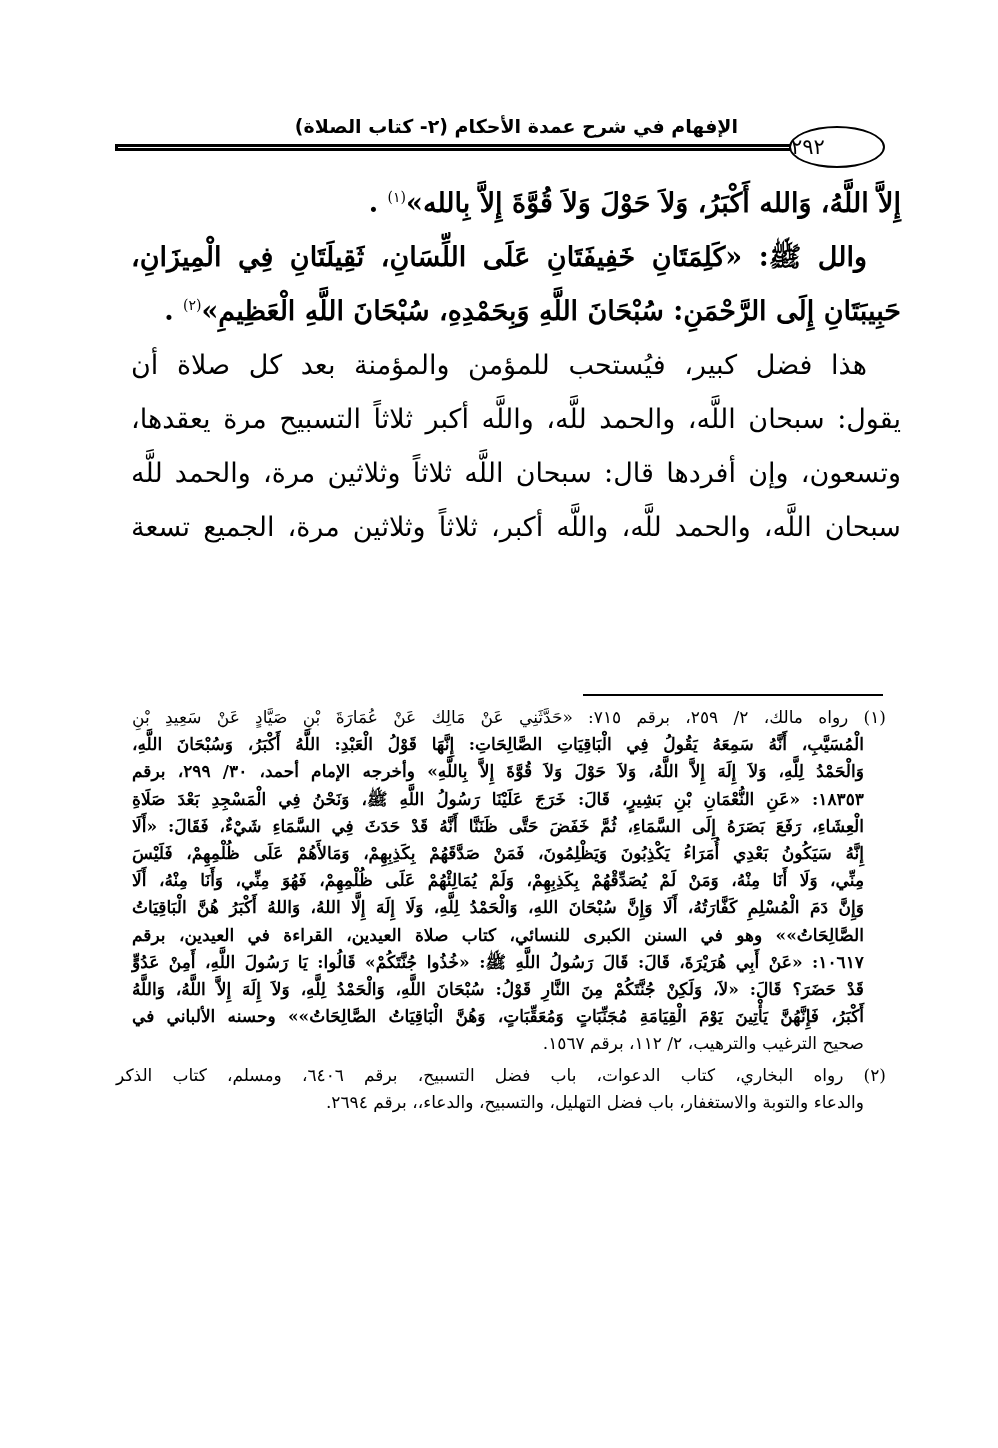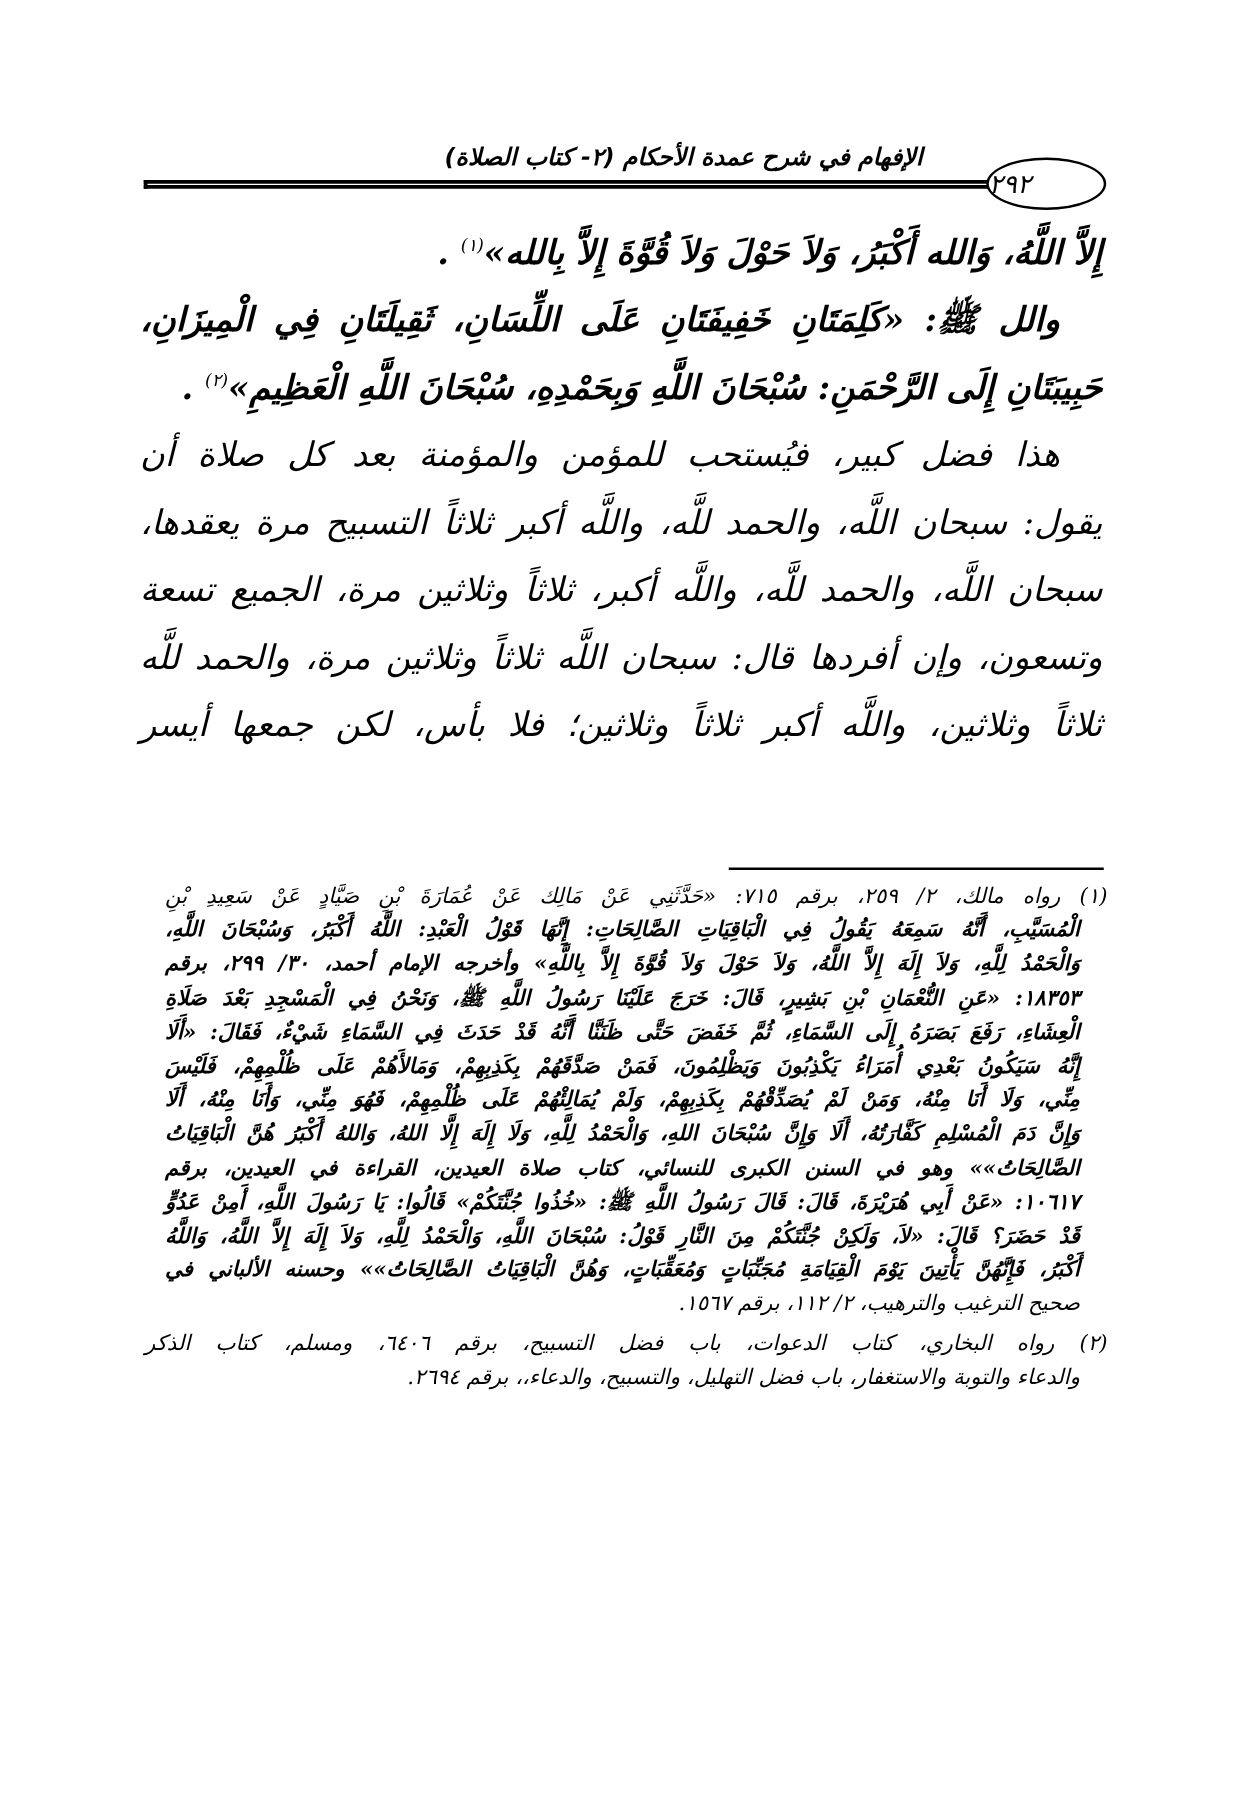--- a/index.html
+++ b/index.html
@@ -1,20 +1,20 @@
 <!DOCTYPE html>
 <html><head>
   <meta charset="utf-8">
   <style>
     html, body { margin: 0; padding: 0; background: #ffffff; }
     body {
       width: 998px; height: 1448px; position: relative; overflow: hidden;
       font-family: "DejaVu Serif", "Liberation Serif", serif; color: #000;
     }
-    .page { position: absolute; left: 0; top: 0; width: 998px; height: 1448px; font-style: italic; }
+    .page { position: absolute; left: 0; top: 0; width: 998px; height: 1448px; }
 
     
     .header-title {
       position: absolute; top: 114px; left: 118px; width: 620px;
       direction: rtl; text-align: right;
       font-family: "DejaVu Sans", "Liberation Sans", sans-serif;
       font-weight: bold; font-size: 19px; line-height: 24px; white-space: nowrap;
     }
     .header-rule {
       position: absolute; left: 115px; top: 144px; width: 678px; height: 7px;
@@ -24,21 +24,21 @@
     .page-oval {
       position: absolute; left: 789px; top: 126px; width: 96px; height: 42px;
       border: 2px solid #000; border-radius: 50%; box-sizing: border-box;
       background: #fff; display: flex; align-items: center; justify-content: flex-end;
       font-family: "DejaVu Sans", "Liberation Sans", sans-serif; font-size: 21px;
       letter-spacing: 3px; direction: rtl;
     }
 
     
     .body-text {
-      position: absolute; left: 112px; width: 770px;
+      position: absolute; left: 131px; width: 770px;
       direction: rtl; text-align: justify; text-align-last: justify;
       font-size: 27px; line-height: 54px;
     }
     .line { display: block; white-space: nowrap; text-align: justify; text-align-last: justify; }
     .line.last { text-align-last: right; }
     .bold { font-weight: bold; }
     .indent { padding-right: 34px; }
     sup.fn-ref { font-size: 14px; vertical-align: top; position: relative; top: -6px; font-weight: normal; }
 
     
@@ -68,23 +68,22 @@
   <div class="body-text" style="top:176px;">
     <span class="line last bold">
       <span>إِلاَّ اللَّهُ، وَالله أَكْبَرُ، وَلاَ حَوْلَ وَلاَ قُوَّةَ إِلاَّ بِالله»</span><sup class="fn-ref">(١)</sup><span> .</span>
     </span>
     <span class="line bold indent">والل ﷺ: «كَلِمَتَانِ خَفِيفَتَانِ عَلَى اللِّسَانِ، ثَقِيلَتَانِ فِي الْمِيزَانِ،</span>
     <span class="line last bold">
       <span>حَبِيبَتَانِ إِلَى الرَّحْمَنِ: سُبْحَانَ اللَّهِ وَبِحَمْدِهِ، سُبْحَانَ اللَّهِ الْعَظِيمِ»</span><sup class="fn-ref">(٢)</sup><span> .</span>
     </span>
     <span class="line indent">هذا فضل كبير، فيُستحب للمؤمن والمؤمنة بعد كل صلاة أن</span>
     <span class="line">يقول: سبحان اللَّه، والحمد للَّه، واللَّه أكبر ثلاثاً التسبيح مرة يعقدها،</span>
+    <span class="line">وتسعون، وإن أفردها قال: سبحان اللَّه ثلاثاً وثلاثين مرة، والحمد للَّه</span>
     <span class="line">سبحان اللَّه، والحمد للَّه، واللَّه أكبر، ثلاثاً وثلاثين مرة، الجميع تسعة</span>
-    <span class="line">وتسعون، وإن أفردها قال: سبحان اللَّه ثلاثاً وثلاثين مرة، والحمد للَّه</span>
-    <span class="line">ثلاثاً وثلاثين، واللَّه أكبر ثلاثاً وثلاثين؛ فلا بأس، لكن جمعها أيسر</span>
   </div>
 
   <div class="fn-sep"></div>
 
   <div class="footnotes">
     <div style="font-weight:bold;margin-left:16px;">
       <span class="fn-line" style="font-weight:normal;">(١) رواه مالك، ٢/ ٢٥٩، برقم ٧١٥: «حَدَّثَنِي عَنْ مَالِك عَنْ عُمَارَةَ بْنِ صَيَّادٍ عَنْ سَعِيدِ بْنِ</span>
       <span class="fn-line cont">الْمُسَيَّبِ، أَنَّهُ سَمِعَهُ يَقُولُ فِي الْبَاقِيَاتِ الصَّالِحَاتِ: إِنَّهَا قَوْلُ الْعَبْدِ: اللَّهُ أَكْبَرُ، وَسُبْحَانَ اللَّهِ،</span>
       <span class="fn-line cont">وَالْحَمْدُ لِلَّهِ، وَلاَ إِلَهَ إِلاَّ اللَّهُ، وَلاَ حَوْلَ وَلاَ قُوَّةَ إِلاَّ بِاللَّهِ» وأخرجه الإمام أحمد، ٣٠/ ٢٩٩، برقم</span>
       <span class="fn-line cont">١٨٣٥٣: «عَنِ النُّعْمَانِ بْنِ بَشِيرٍ، قَالَ: خَرَجَ عَلَيْنَا رَسُولُ اللَّهِ ﷺ، وَنَحْنُ فِي الْمَسْجِدِ بَعْدَ صَلَاةِ</span>

